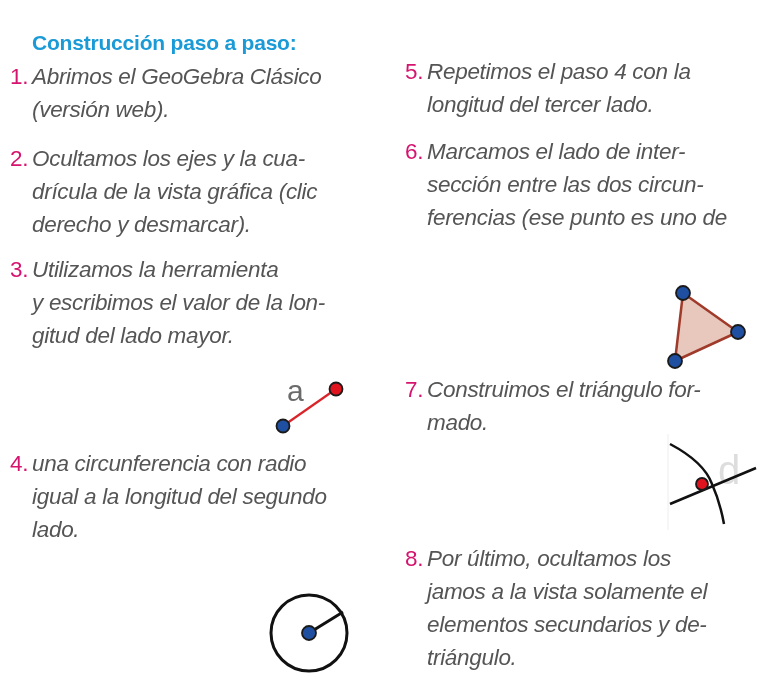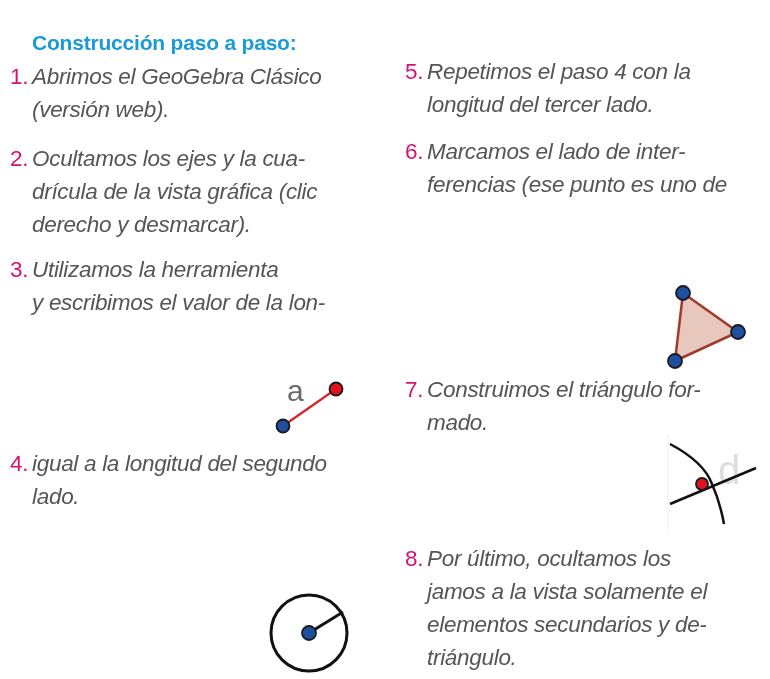--- a/index.html
+++ b/index.html
@@ -64,33 +64,35 @@
   <span class="num">2.</span>
   <span class="line">Ocultamos los ejes y la cua-</span>
   <span class="line">drícula de la vista gráfica (clic</span>
   <span class="line">derecho y desmarcar).</span>
 </div>
 
 <div class="step" style="left:10px; top:253px;">
   <span class="num">3.</span>
   <span class="line">Utilizamos la herramienta</span>
   <span class="line">y escribimos el valor de la lon-</span>
+  <span class="line">gitud del lado mayor.</span>
 </div>
 
 <div class="fig" style="left:270px; top:372px; width:80px; height:66px;">
   <svg width="80" height="66" viewBox="0 0 80 66">
     <text x="17" y="29" font-family="Liberation Sans, sans-serif" font-size="30" fill="#6b6b6b">a</text>
     <line x1="13" y1="54" x2="66" y2="17" stroke="#d9242a" stroke-width="2.2"></line>
     <circle cx="66" cy="17" r="6.5" fill="#e0141e" stroke="#1a1a1a" stroke-width="1.8"></circle>
     <circle cx="13" cy="54" r="6.5" fill="#1f4fa0" stroke="#1a1a1a" stroke-width="1.8"></circle>
   </svg>
 </div>
 
 <div class="step" style="left:10px; top:447px;">
   <span class="num">4.</span>
+  <span class="line">una circunferencia con radio</span>
   <span class="line">igual a la longitud del segundo</span>
   <span class="line">lado.</span>
 </div>
 
 <div class="fig" style="left:264px; top:588px; width:90px; height:90px;">
   <svg width="90" height="90" viewBox="0 0 90 90">
     <circle cx="45" cy="45" r="38" fill="none" stroke="#111111" stroke-width="3"></circle>
     <line x1="45" y1="45" x2="79" y2="24" stroke="#111111" stroke-width="3"></line>
     <circle cx="45" cy="45" r="7" fill="#1f4fa0" stroke="#1a1a1a" stroke-width="1.8"></circle>
   </svg>
@@ -98,20 +100,21 @@
 
 <div class="step" style="left:405px; top:55px;">
   <span class="num">5.</span>
   <span class="line">Repetimos el paso 4 con la</span>
   <span class="line">longitud del tercer lado.</span>
 </div>
 
 <div class="step" style="left:405px; top:135px;">
   <span class="num">6.</span>
   <span class="line">Marcamos el lado de inter-</span>
+  <span class="line">sección entre las dos circun-</span>
   <span class="line">ferencias (ese punto es uno de</span>
 </div>
 
 <div class="fig" style="left:660px; top:284px; width:92px; height:86px;">
   <svg width="92" height="86" viewBox="0 0 92 86">
     <polygon points="23,9 78,48 15,77" fill="#e8c8bc" stroke="#a03a2a" stroke-width="2.5" stroke-linejoin="round"></polygon>
     <circle cx="23" cy="9" r="7" fill="#1f4fa0" stroke="#1a1a1a" stroke-width="1.8"></circle>
     <circle cx="78" cy="48" r="7" fill="#1f4fa0" stroke="#1a1a1a" stroke-width="1.8"></circle>
     <circle cx="15" cy="77" r="7" fill="#1f4fa0" stroke="#1a1a1a" stroke-width="1.8"></circle>
   </svg>

